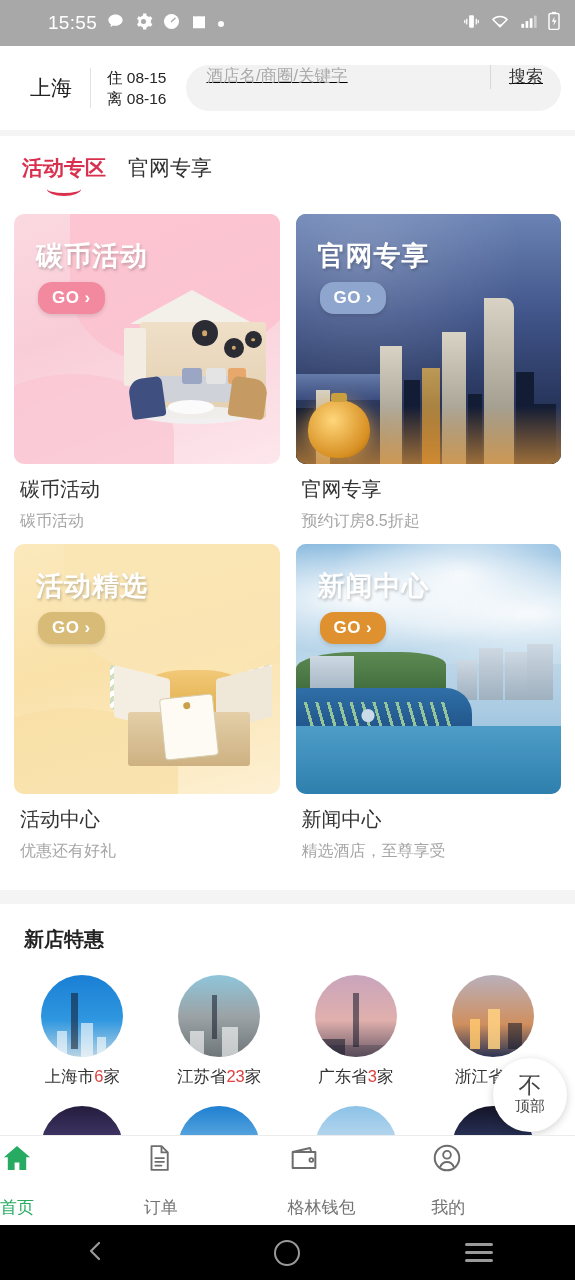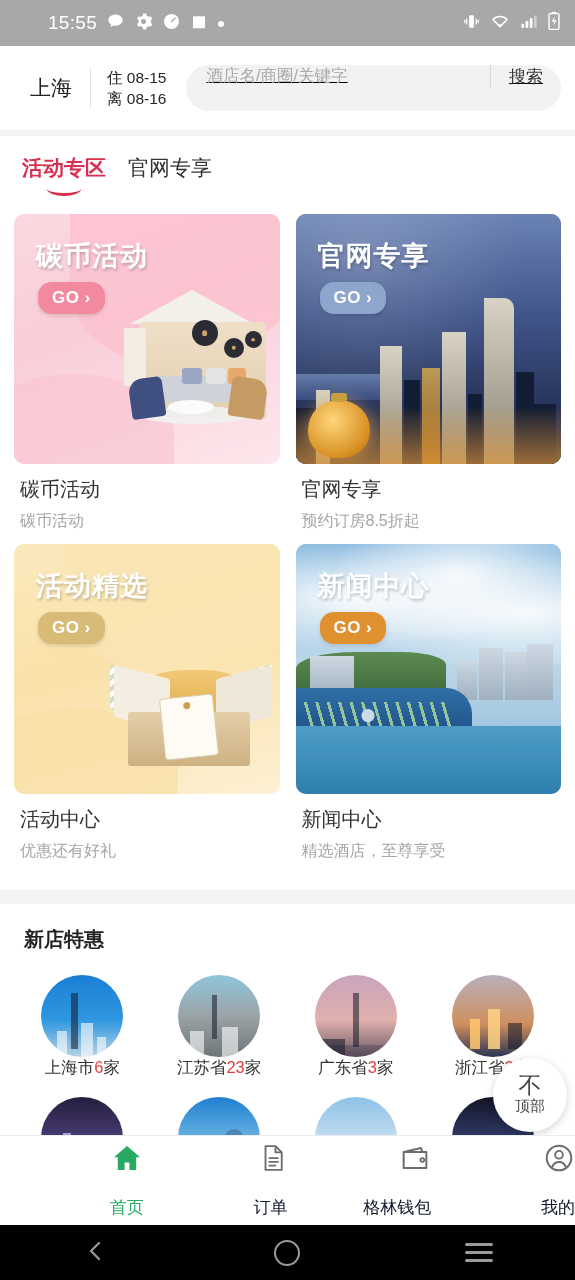--- a/index.html
+++ b/index.html
@@ -170,21 +170,21 @@
 
   
   .section-gap{height:14px;background:#f4f4f4;}
   .sec-title{font-size:20px;color:#222;font-weight:bold;padding:22px 0 0 24px;background:#fff;}
   .city-grid{
     display:grid;grid-template-columns:repeat(4,1fr);gap:18px 0;
     padding:22px 14px 0 14px;background:#fff;
   }
   .city-item{display:flex;flex-direction:column;align-items:center;}
   .city-circle{width:82px;height:82px;border-radius:50%;overflow:hidden;position:relative;}
-  .city-label{font-size:16.5px;color:#333;white-space:nowrap;text-align:center;}
+  .city-label{font-size:16.5px;color:#333;margin-top:9px;white-space:nowrap;text-align:center;}
   .city-label b{color:#e0403f;font-weight:normal;}
 
   .cc1{background:linear-gradient(180deg,#1a7fd4 0%,#2f97e0 55%,#b9d4e4 100%);}
   .cc2{background:linear-gradient(180deg,#8fc5da 0%,#9ba3a6 50%,#6f7679 100%);}
   .cc3{background:linear-gradient(180deg,#c9a4bc 0%,#e0b0ac 55%,#6c5a68 100%);}
   .cc4{background:linear-gradient(180deg,#b9b0bb 0%,#d08f5e 60%,#2a3455 100%);}
   .cc5{background:linear-gradient(180deg,#241d3d 0%,#4b3f77 55%,#8f86c6 100%);}
   .cc6{background:linear-gradient(180deg,#1f7fd0 0%,#6fb6e4 55%,#9ec08a 100%);}
   .cc7{background:linear-gradient(180deg,#8cc2e8 0%,#c2dcef 50%,#7e93a6 100%);}
   .cc8{background:linear-gradient(180deg,#141427 0%,#2e3a66 50%,#c98a2e 100%);}
@@ -199,22 +199,22 @@
     z-index:20;
   }
   .to-top-arrow{font-size:23px;color:#444;line-height:22px;}
   .to-top-label{font-size:15px;color:#4a4a4a;}
 
   
   .bottom-nav{
     position:absolute;left:0;right:0;bottom:55px;height:90px;background:#fff;
     border-top:1px solid #ececec;display:flex;align-items:center;z-index:25;
   }
-  .nav-item{flex:1;display:flex;flex-direction:column;align-items:flex-end;gap:18px;position:relative;}
-  .nav-label{font-size:17px;color:#0f172a;}
+  .nav-item{flex:1;display:flex;flex-direction:column;align-items:flex-start;gap:18px;position:relative;}
+  .nav-label{font-size:17px;color:#737373;}
   .nav-item.active .nav-label{color:#27ab62;}
   .nav-badge{position:absolute;top:-3px;right:44px;width:13px;height:13px;
     border-radius:50%;background:#ff4b33;}
 
   
   .android-nav{
     position:absolute;left:0;right:0;bottom:0;height:55px;background:#000;
     display:flex;align-items:center;justify-content:space-around;z-index:30;
   }
   .an-btn{width:80px;display:flex;align-items:center;justify-content:center;}

